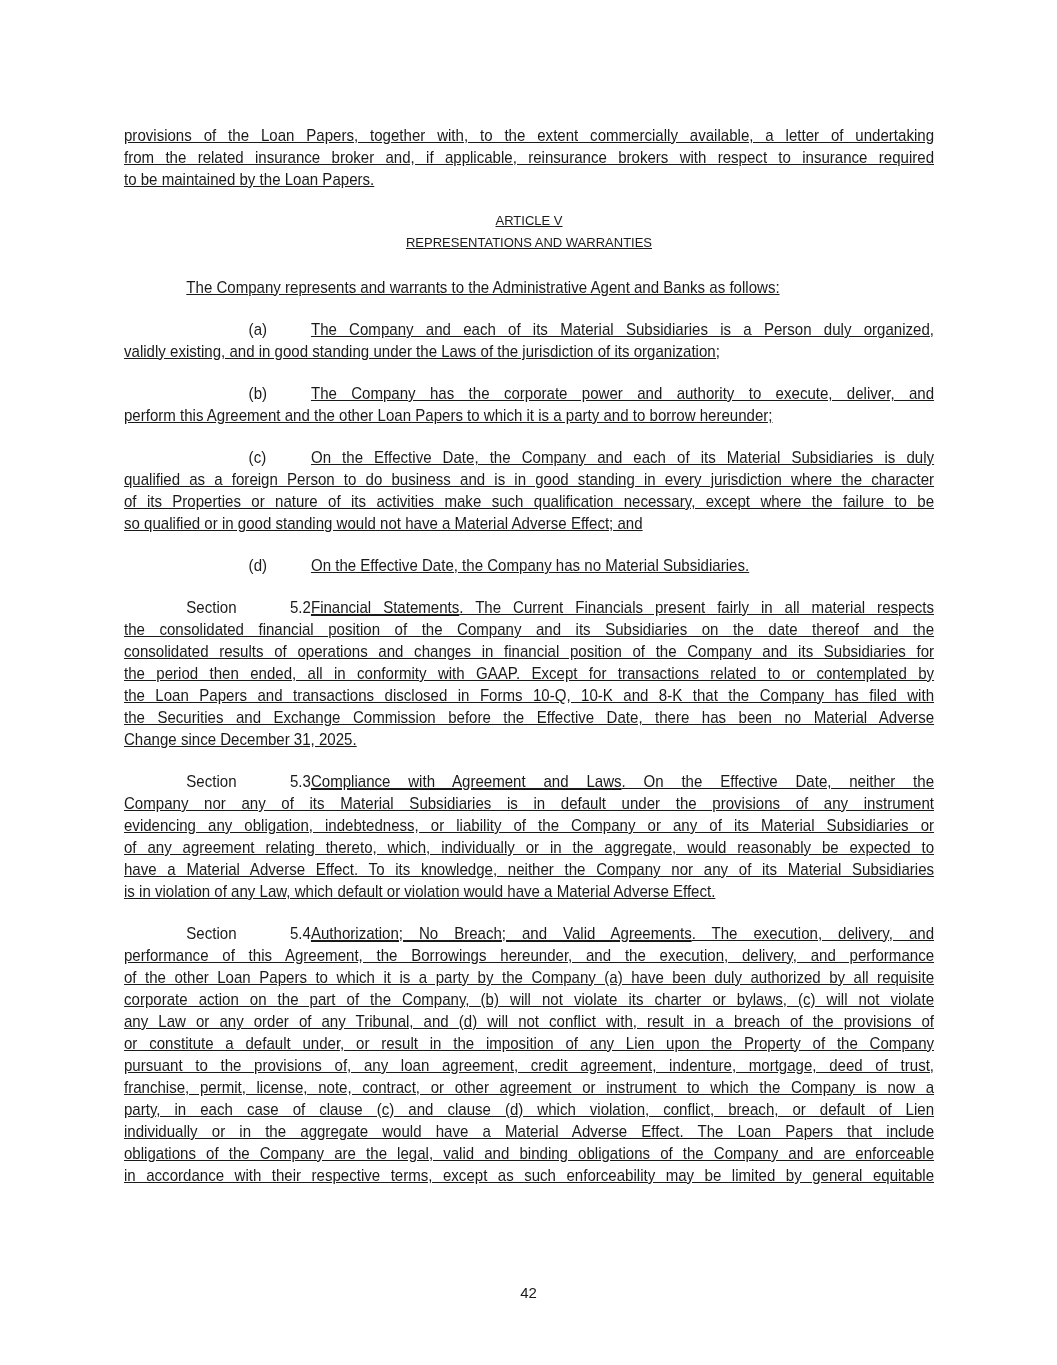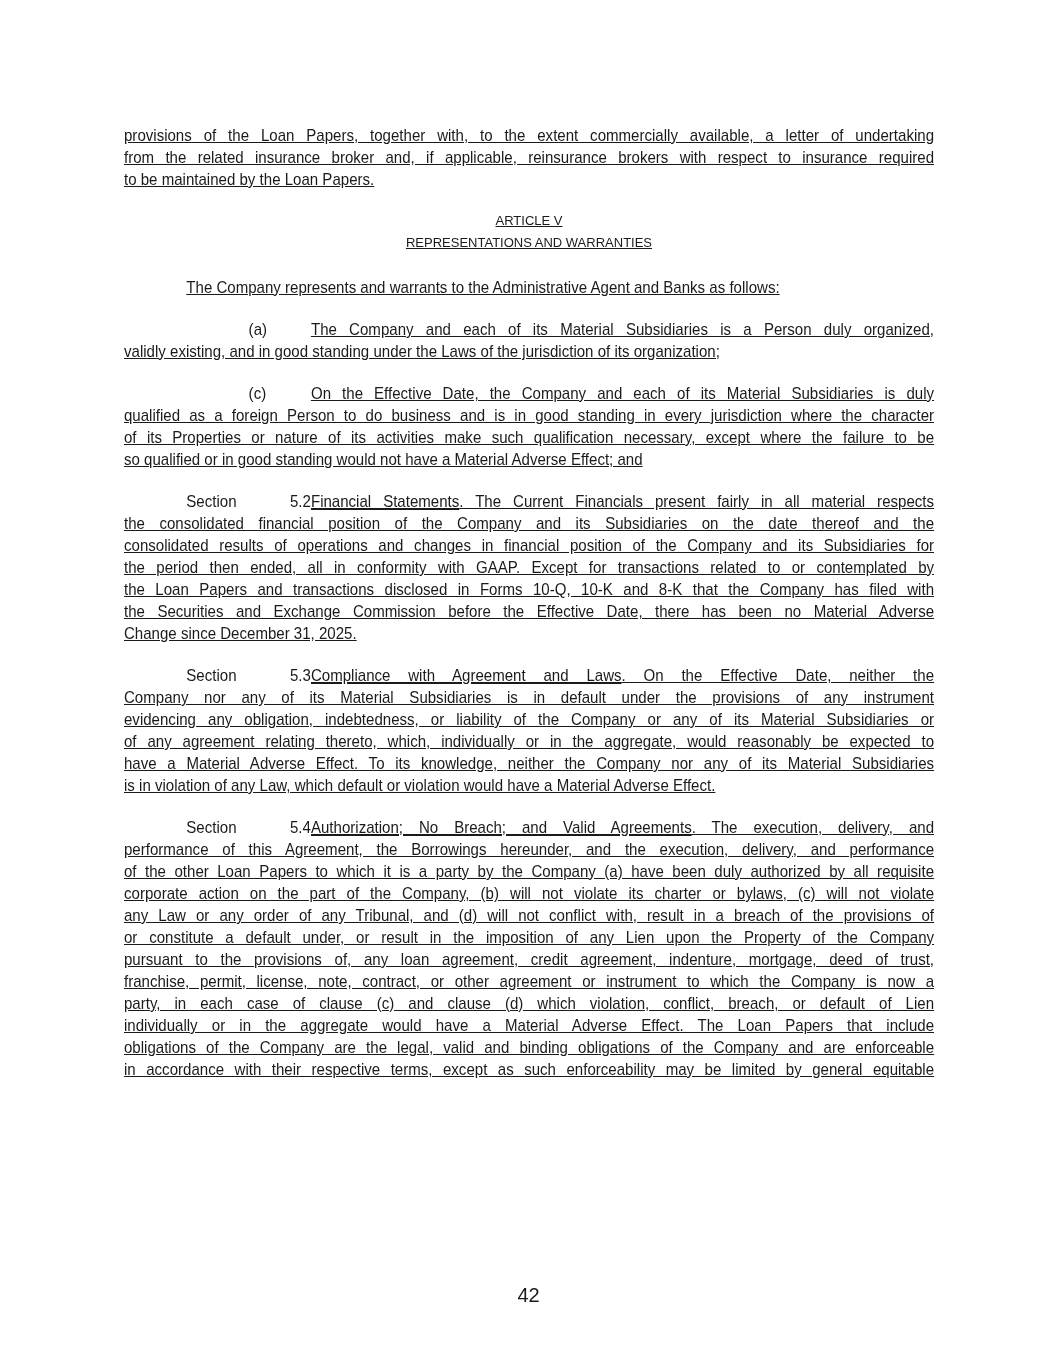--- a/index.html
+++ b/index.html
@@ -10,21 +10,21 @@
           text-align: justify; text-align-last: justify; transform: scaleX(0.93); transform-origin: left center; width: 871px; }
   .line.last { text-align-last: left; }
   .para { margin-bottom: 20px; }
   .center { text-align: center; height: 22px; line-height: 22px; font-size: 13px; }
   .ind1 { display: inline-block; width: 67px; }
   .ind2 { display: inline-block; width: 134px; }
   .sec-num { display: inline-block; width: 134px; }
   .item-num { display: inline-block; width: 67px; }
   u { text-decoration: underline; text-underline-offset: 2px; }
   .pagenum { position: absolute; top: 1284px; left: 0; width: 1057px; text-align: center;
-             font-size: 20px; }
+             font-size: 15px; }
 </style>
 </head>
 <body>
 
 <div class="page">
 
   <div class="para">
     <span class="line">provisions of the Loan Papers, together with, to the extent commercially available, a letter of undertaking</span>
     <span class="line">from the related insurance broker and, if applicable, reinsurance brokers with respect to insurance required</span>
     <span class="line last">to be maintained by the Loan Papers.</span>
@@ -38,28 +38,35 @@
   <div class="para">
     <span class="line last"><span class="ind1"></span><span>The Company represents and warrants to the Administrative Agent and Banks as follows:</span></span>
   </div>
 
 
   <div class="para">
     <span class="line"><span class="ind2"></span><span class="item-num">(a)</span><span>The Company and each of its Material Subsidiaries is a Person duly organized,</span></span>
     <span class="line last">validly existing, and in good standing under the Laws of the jurisdiction of its organization;</span>
   </div>
 
+  <div class="para">
+    <span class="line"><span class="ind2"></span><span class="item-num">(b)</span><span>The Company has the corporate power and authority to execute, deliver, and</span></span>
+    <span class="line last">perform this Agreement and the other Loan Papers to which it is a party and to borrow hereunder;</span>
+  </div>
 
   <div class="para">
     <span class="line"><span class="ind2"></span><span class="item-num">(c)</span><span>On the Effective Date, the Company and each of its Material Subsidiaries is duly</span></span>
     <span class="line">qualified as a foreign Person to do business and is in good standing in every jurisdiction where the character</span>
     <span class="line">of its Properties or nature of its activities make such qualification necessary, except where the failure to be</span>
     <span class="line last">so qualified or in good standing would not have a Material Adverse Effect; and</span>
   </div>
 
+  <div class="para">
+    <span class="line last"><span class="ind2"></span><span class="item-num">(d)</span><span>On the Effective Date, the Company has no Material Subsidiaries.</span></span>
+  </div>
 
   <div class="para">
     <span class="line"><span class="ind1"></span><span class="sec-num">Section 5.2</span><u>Financial Statements</u><span>. The Current Financials present fairly in all material respects</span></span>
     <span class="line">the consolidated financial position of the Company and its Subsidiaries on the date thereof and the</span>
     <span class="line">consolidated results of operations and changes in financial position of the Company and its Subsidiaries for</span>
     <span class="line">the period then ended, all in conformity with GAAP. Except for transactions related to or contemplated by</span>
     <span class="line">the Loan Papers and transactions disclosed in Forms 10-Q, 10-K and 8-K that the Company has filed with</span>
     <span class="line">the Securities and Exchange Commission before the Effective Date, there has been no Material Adverse</span>
     <span class="line last">Change since December 31, 2025.</span>
   </div>

